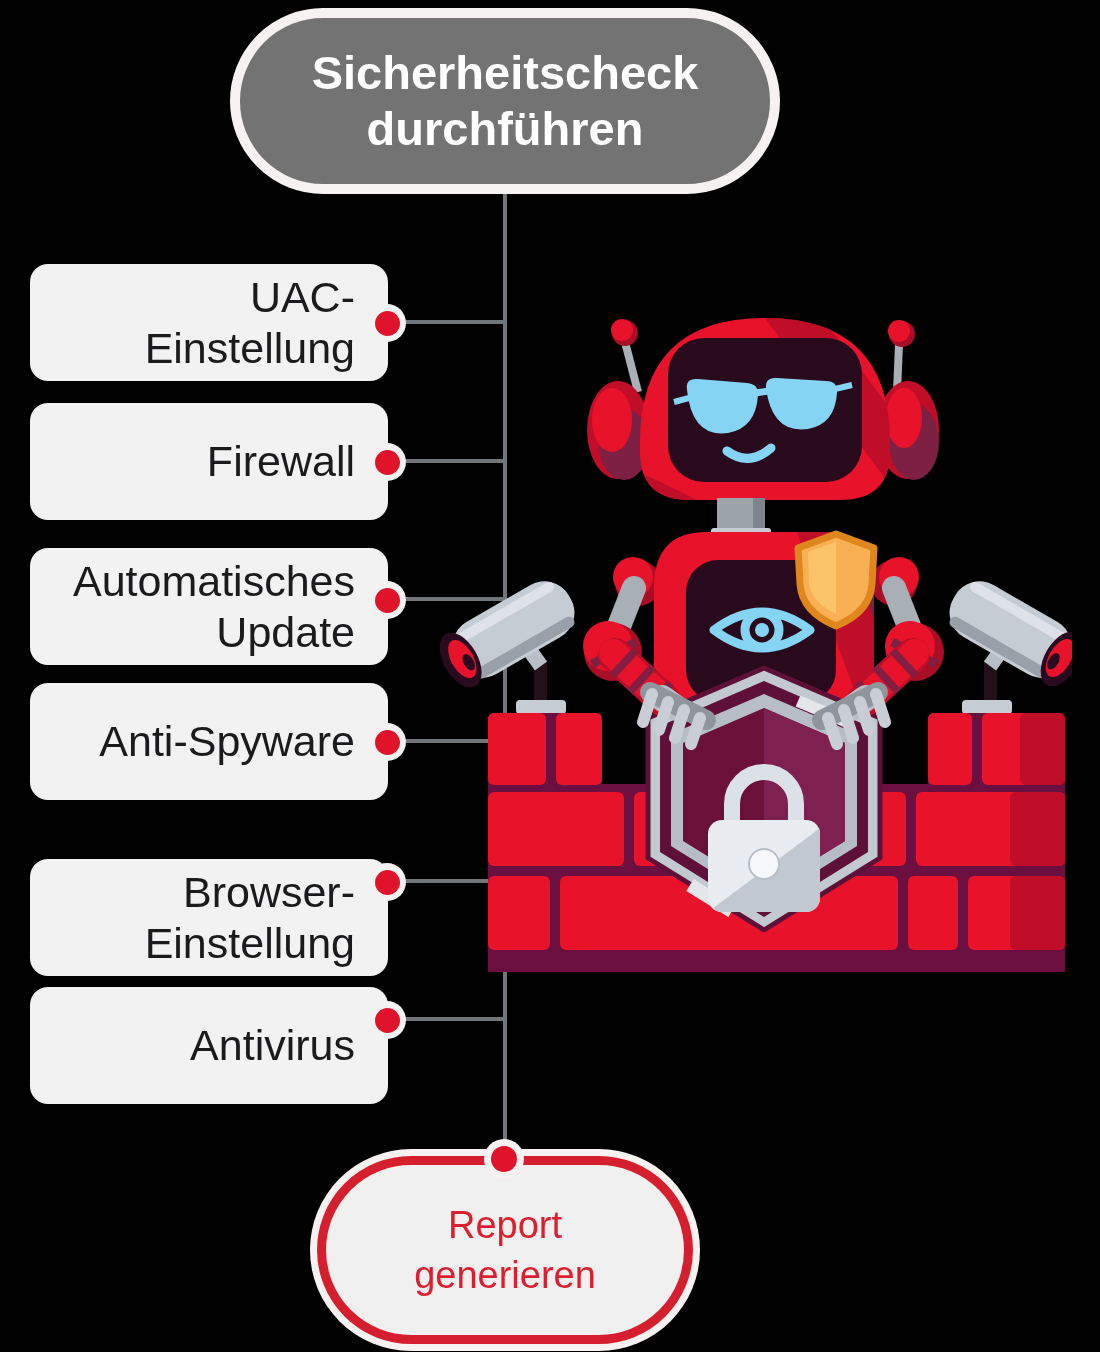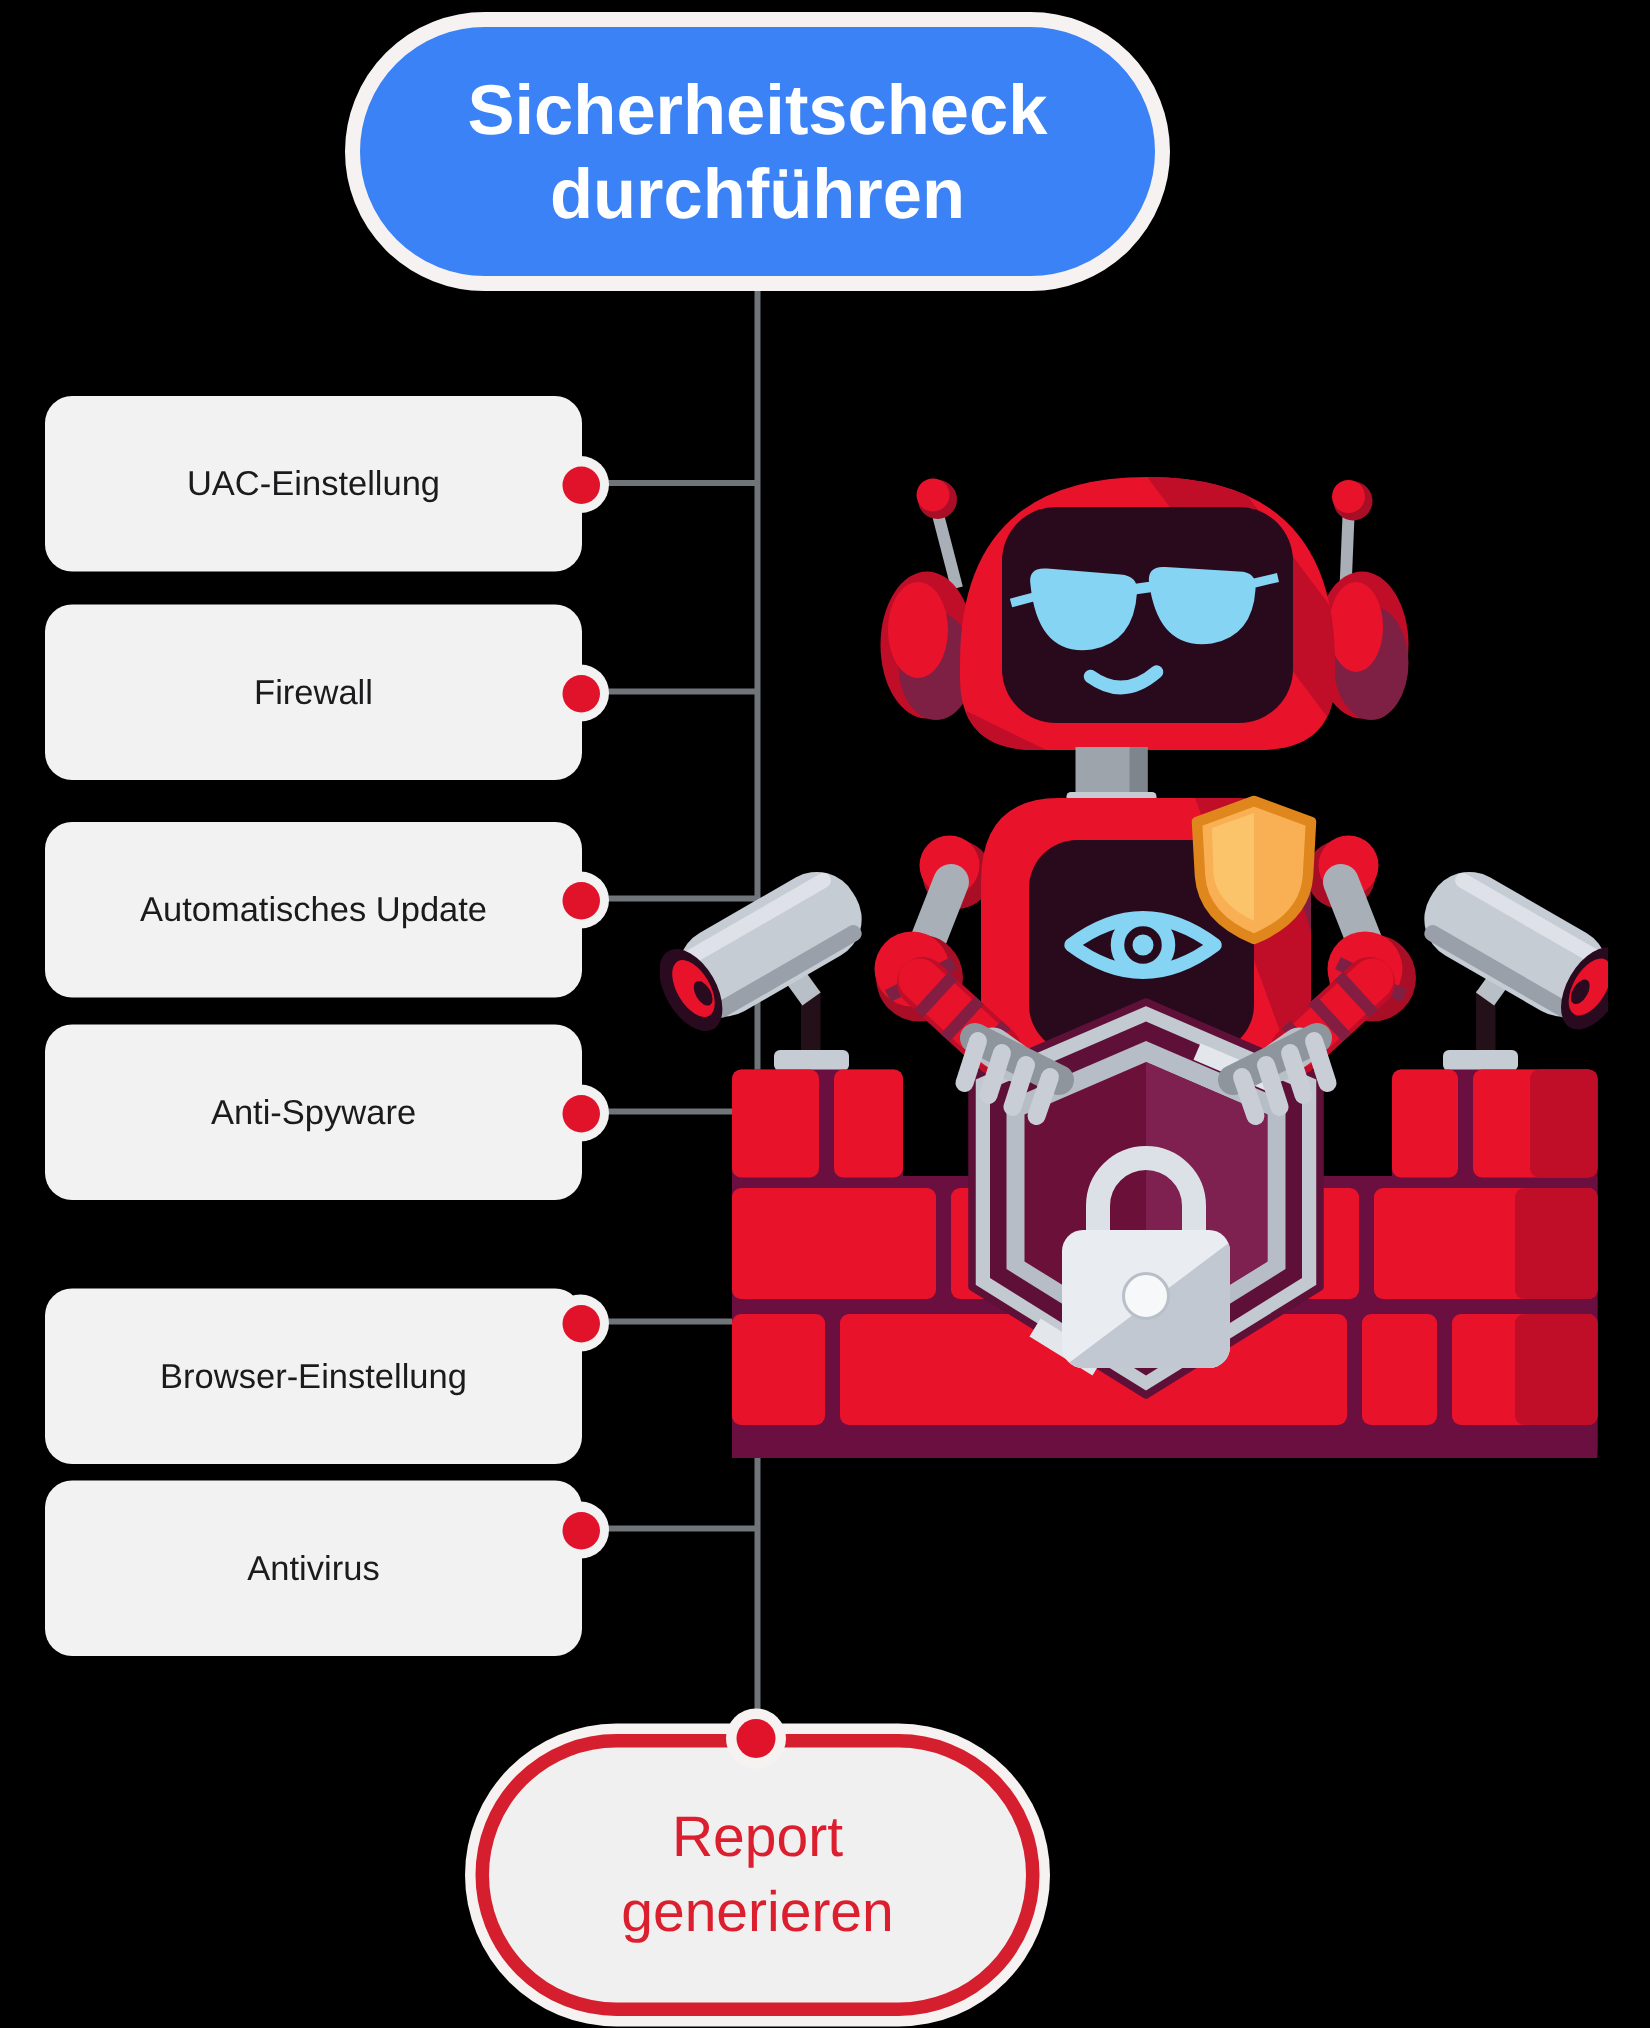--- a/index.html
+++ b/index.html
@@ -4,29 +4,29 @@
 <style>
   html,body{margin:0;padding:0;background:#000;}
   body{width:1100px;height:1352px;position:relative;overflow:hidden;
        font-family:"Liberation Sans",sans-serif;}
   .vline{position:absolute;left:503px;top:193px;width:4px;height:967px;
          background:#70757A;z-index:1;}
   .connector{position:absolute;left:385px;width:120px;height:4px;
              background:#70757A;z-index:1;}
   .illustration{position:absolute;left:440px;top:280px;width:632px;height:700px;z-index:2;}
   .start-node{position:absolute;left:230px;top:8px;width:550px;height:186px;
-              box-sizing:border-box;background:#3b82f6;border:10px solid #F6F2F2;
+              box-sizing:border-box;background:#737373;border:10px solid #F6F2F2;
               border-radius:100px;display:flex;align-items:center;justify-content:center;
               z-index:3;}
   .start-node .node-label{color:#FFFFFF;font-weight:bold;font-size:47px;line-height:1.2;
               text-align:center;width:470px;}
   .step-box{position:absolute;left:30px;width:358px;height:117px;background:#F2F2F2;
             border-radius:18px;display:flex;align-items:center;justify-content:center;
             z-index:3;}
-  .step-box .step-label{width:292px;text-align:center;font-size:23px;color:#1B1B1D;
+  .step-box .step-label{width:292px;text-align:right;font-size:43px;color:#1B1B1D;
             line-height:1.18;}
   .dot-ring{position:absolute;width:38px;height:38px;border-radius:50%;background:#F2F2F2;
             display:flex;align-items:center;justify-content:center;z-index:4;}
   .dot-ring .dot{width:25px;height:25px;border-radius:50%;background:#E1132B;}
   .end-node{position:absolute;left:317px;top:1156px;width:376px;height:188px;
             box-sizing:border-box;background:#F1F0F0;border:9px solid #D51F2E;
             border-radius:100px;box-shadow:0 0 0 7px #F6F2F2;
             display:flex;align-items:center;justify-content:center;z-index:3;}
   .end-node .node-label{color:#DC1F2E;font-weight:normal;font-size:38px;line-height:1.32;
             text-align:center;width:250px;}

